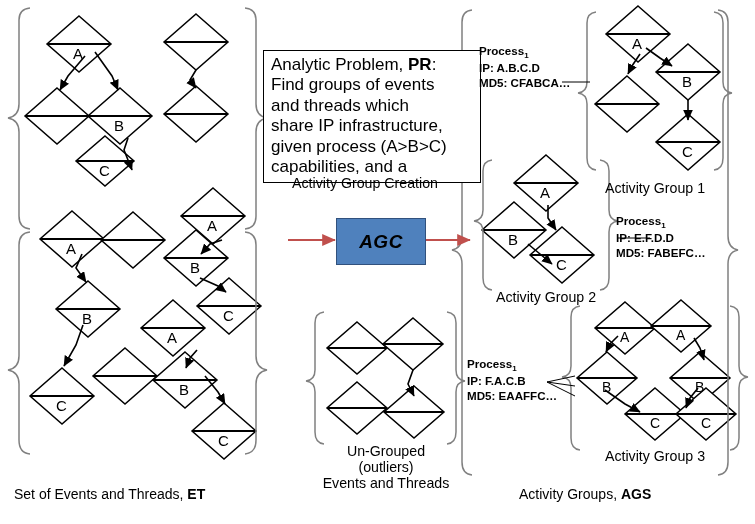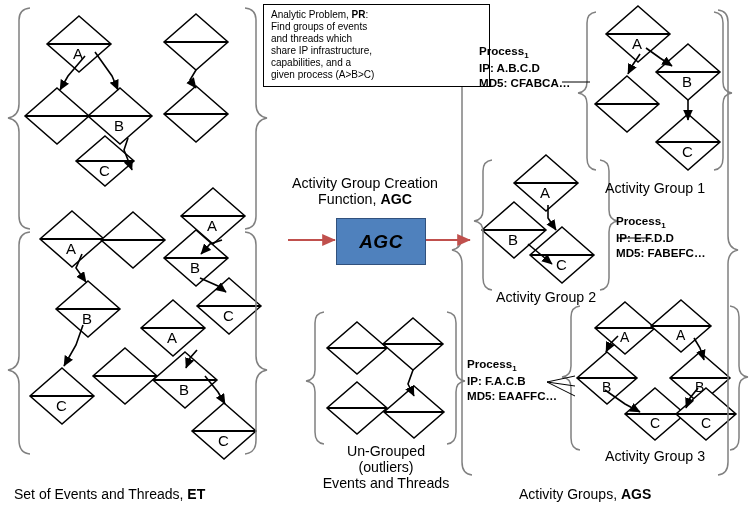--- a/index.html
+++ b/index.html
@@ -2,21 +2,21 @@
 <html><head>
 <meta charset="utf-8">
 <style>
   html,body{margin:0;padding:0;background:#ffffff;}
   body{width:755px;height:524px;position:relative;overflow:hidden;
        font-family:"Liberation Sans",sans-serif;color:#000;}
   #stage{position:absolute;left:0;top:0;width:755px;height:524px;}
   svg.layer{position:absolute;left:0;top:0;width:755px;height:524px;overflow:visible;}
   .txt{position:absolute;white-space:pre;line-height:1.18;}
   .prob-box{position:absolute;border:1.4px solid #000;background:#fff;
-            padding:4px 22px 5px 7px;font-size:10px;line-height:1.2;}
+            padding:4px 13px 5px 7px;font-size:17px;line-height:1.2;margin-top:46px;}
   .agc-box{position:absolute;background:#4f81bd;border:1.3px solid #31517d;
            display:flex;align-items:center;justify-content:center;
            font-size:19px;font-weight:bold;font-style:italic;color:#000;
            letter-spacing:.5px;}
   .lbl{position:absolute;font-size:14.2px;text-align:center;}
   .proc{position:absolute;font-size:11.6px;font-weight:bold;line-height:1.26;}
   .btm{position:absolute;font-size:14px;}
   .sub{font-size:8px;vertical-align:sub;}
 </style>
 </head>
@@ -270,27 +270,26 @@
   <div class="txt" style="left:650px;top:415px;font-size:14px;">C</div>
   <div class="txt" style="left:676px;top:327px;font-size:14px;">A</div>
   <div class="txt" style="left:695px;top:379px;font-size:14px;">B</div>
   <div class="txt" style="left:701px;top:415px;font-size:14px;">C</div>
 
   <div class="prob-box" style="left:263px;top:4px;width:196px;">
     <div><span>Analytic Problem, </span><b>PR</b><span>:</span></div>
     <div>Find groups of events</div>
     <div>and threads which</div>
     <div>share IP infrastructure,</div>
+    <div>given process (A&gt;B&gt;C)</div>
     <div>capabilities, and a</div>
-    <div>given process (A&gt;B&gt;C)</div>
   </div>
 
   <div class="lbl" style="left:260px;top:175px;width:210px;text-align:center;">
     <div>Activity Group Creation</div>
-    <div><span>Function, </span><b>AGC</b></div>
   </div>
   <div class="agc-box" style="left:336px;top:218px;width:88px;height:45px;">AGC</div>
 
   <div class="proc" style="left:479px;top:44px;">
     <div><span>Process</span><span class="sub">1</span></div>
     <div>IP: A.B.C.D</div>
     <div>MD5: CFABCA…</div>
   </div>
   <div class="proc" style="left:616px;top:214px;">
     <div><span>Process</span><span class="sub">1</span></div>

